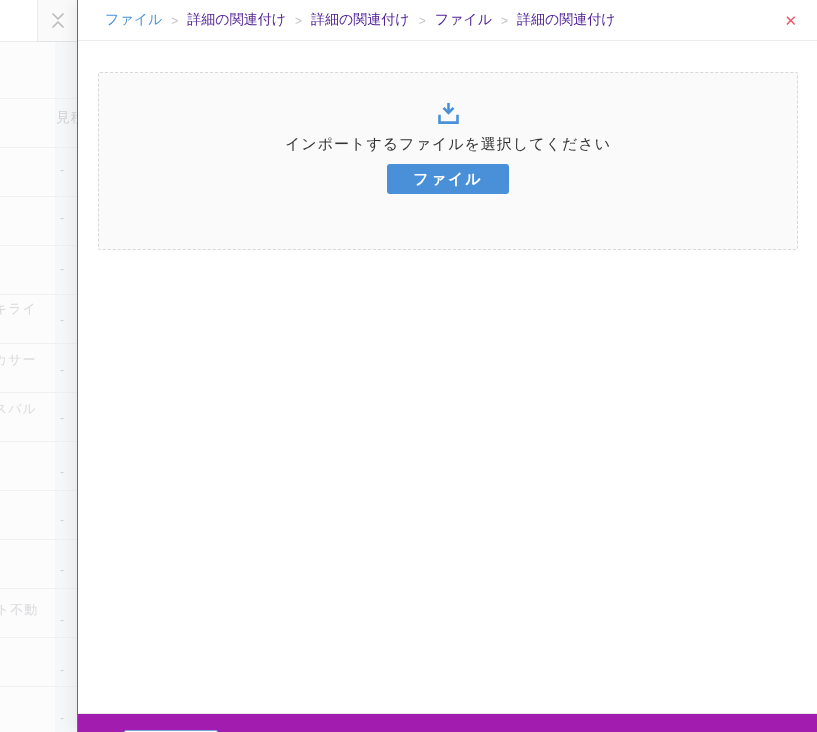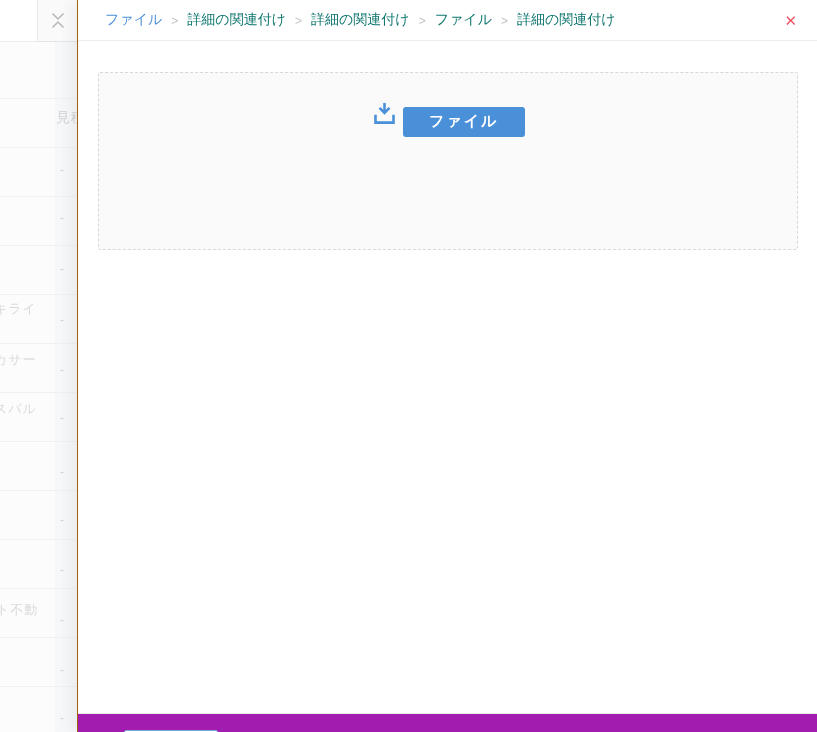--- a/index.html
+++ b/index.html
@@ -44,21 +44,21 @@
     position: absolute; left: 77px; top: 0; width: 740px; height: 732px;
     background: #ffffff; border-left: 1px solid #a16207;
     box-shadow: -6px 0 14px rgba(0,0,0,0.05);
   }
   .panel-header {
     position: absolute; left: 0; top: 0; width: 100%; height: 41px;
     border-bottom: 1px solid #ececec;
     display: flex; align-items: center; padding: 0 18px 0 27px; background: #fff;
   }
   .breadcrumb { display: flex; align-items: center; gap: 9px; font-size: 14px; color: #858585; }
-  .crumb { color: #0f766e; }
+  .crumb { color: #4c1d95; }
   .crumb-active { color: #4a90d9; cursor: pointer; }
   .crumb-sep { color: #c3c3c5; font-size: 12px; padding-top: 1px; }
   .close-btn {
     margin-left: auto; color: #ed5565; font-size: 15px; font-weight: bold;
     cursor: pointer; line-height: 1; padding: 2px;
   }
 
   
   .dropzone {
     position: absolute; left: 20px; top: 72px; width: 700px; height: 178px;
@@ -154,20 +154,21 @@
       </nav>
       <span class="close-btn">✕</span>
     </div>
 
     <div class="dropzone">
       <svg class="dz-icon" width="27" height="27" viewBox="0 0 24 24">
         <path d="M12 3.5 V11.5" fill="none" stroke="#4a90d9" stroke-width="2.3"></path>
         <path d="M7.6 7.8 L12 12.4 L16.4 7.8" fill="none" stroke="#4a90d9" stroke-width="2.3" stroke-linejoin="miter"></path>
         <path d="M4 14 V21 H20 V14" fill="none" stroke="#4a90d9" stroke-width="2.3"></path>
       </svg>
+      <div class="dz-title">インポートするファイルを選択してください</div>
       <button class="file-btn">ファイル</button>
     </div>
 
     <div class="panel-footer">
       <button class="cancel-btn">キャンセル</button>
     </div>
 
   </div>
 </div>
 

